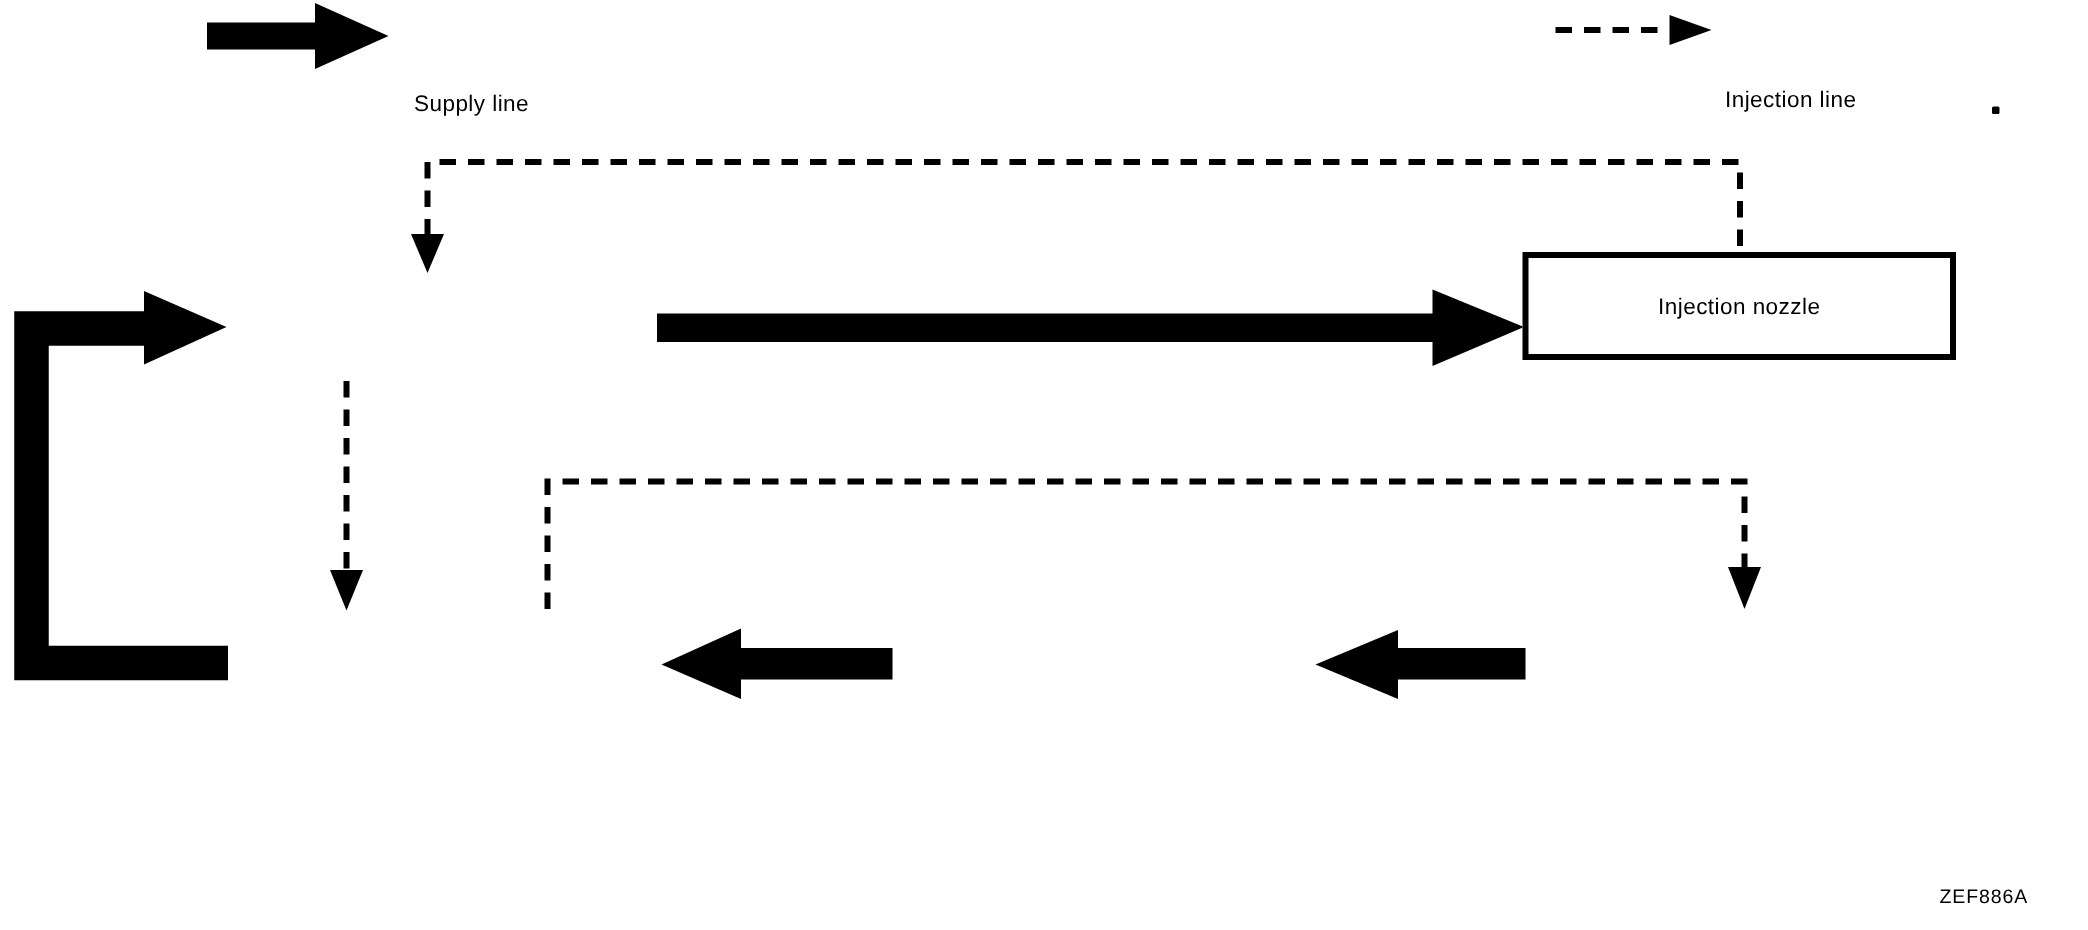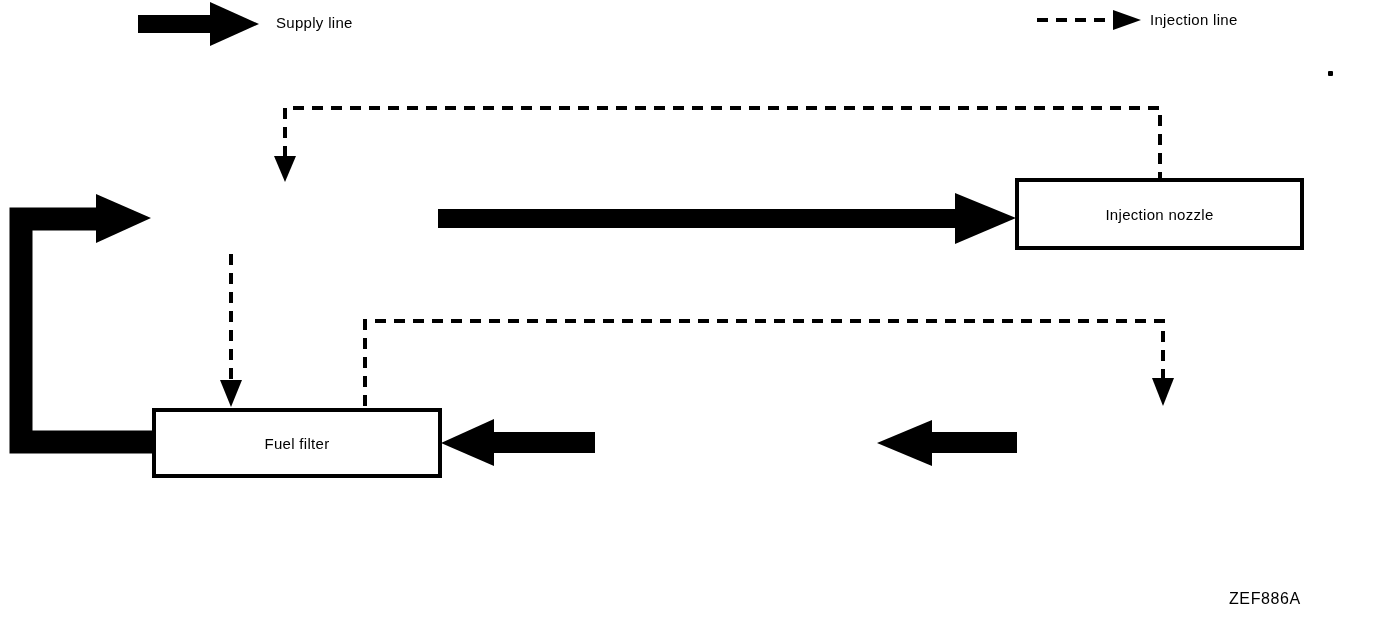--- a/index.html
+++ b/index.html
@@ -28,26 +28,27 @@
     font-size: 15px;
     letter-spacing: 0.3px;
     font-weight: 500;
   }
   .legend-label {
     position: absolute;
     font-size: 15px;
     letter-spacing: 0.3px;
     font-weight: 500;
     white-space: nowrap;
+    margin-top: 47px;
   }
   .caption {
     position: absolute;
-    left: 1229px;
+    left: 1293px;
     top: 590px;
-    font-size: 16px;
+    font-size: 13px;
     letter-spacing: 0.6px;
     font-weight: 500;
   }
   .speck {
     position: absolute;
     left: 1328px;
     top: 71px;
     width: 5px;
     height: 5px;
     background: var(--ink, #000000);
@@ -101,23 +102,22 @@
       <polygon points="220,380 242,380 231,407" fill="currentColor"></polygon>
     </g>
 
     <g>
       <path d="M365 406 V321 H1163 V379" stroke="currentColor" stroke-width="4" stroke-dasharray="11 8" fill="none"></path>
       <polygon points="1152,378 1174,378 1163,406" fill="currentColor"></polygon>
     </g>
   </svg>
 
 
-  <div class="node" style="left:1015px; top:178px; width:289px; height:72px">Injection nozzle</div>
+  <div class="node" style="left:1015px; top:168px; width:289px; height:72px">Injection nozzle</div>
 
-  <div class="node" style="left:152px; top:408px; width:290px; height:70px">Fuel filter</div>
 
 
 
   <div class="legend-label" style="left:276px; top:14px">Supply line</div>
 
   <div class="legend-label" style="left:1150px; top:11px">Injection line</div>
 
   <div class="caption">ZEF886A</div>
 
   <div class="speck"></div>

